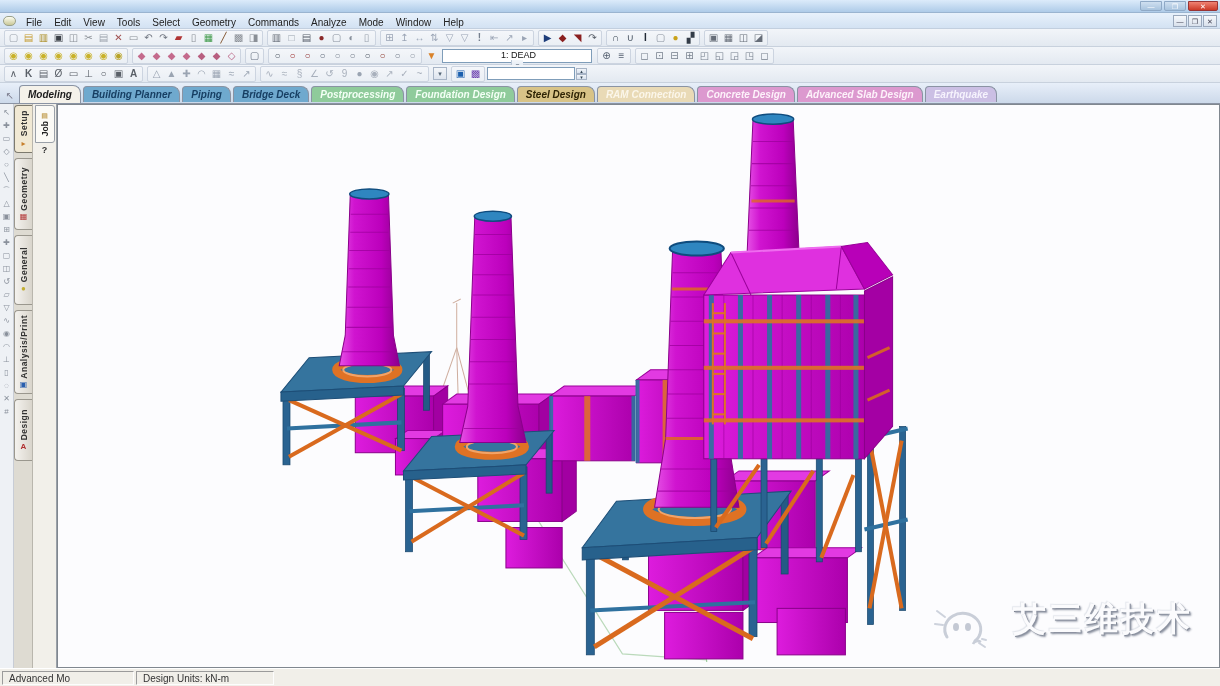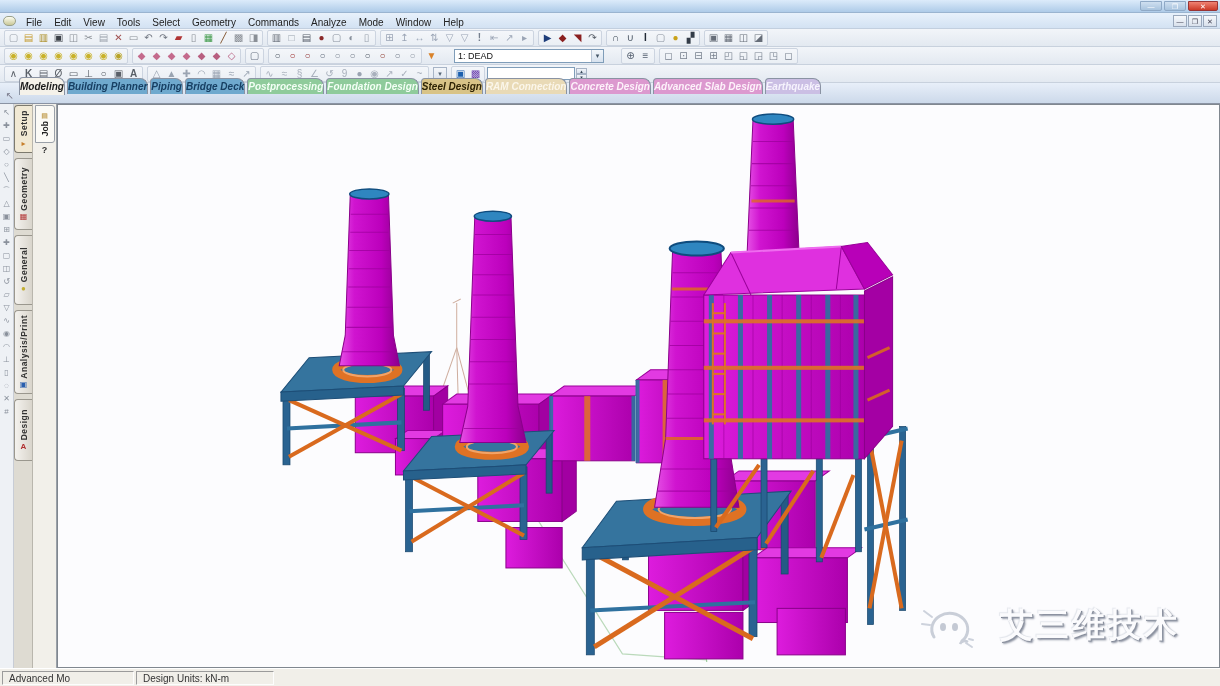--- a/index.html
+++ b/index.html
@@ -17,32 +17,32 @@
   .app-icon { width:13px; height:10px; border-radius:5px; background:linear-gradient(#fdfdf0,#c9c897); border:1px solid #9aa08a; margin-right:4px; }
   .menu-item { font-size:10px; color:#222; padding:1px 6px; cursor:default; }
   .menubar .spacer { flex:1; }
   .mdi-btn { width:14px; height:12px; font-size:7px; line-height:11px; text-align:center; color:#445; background:linear-gradient(#f6f8fb,#d9e1ec); border:1px solid #9aa8bc; margin-left:1px; }
 
   
   .tb { display:flex; align-items:center; background:linear-gradient(#f2f5f9,#e3e9f1); border-bottom:1px solid #c8d1dd; padding:0 2px; }
   .tb1,.tb2 { height:18px; } .tb3 { height:18px; }
   .grp { display:flex; align-items:center; border:1px solid #ccd4e0; border-radius:2px; background:rgba(255,255,255,0.25); margin:1px 2px; padding:0 1px; height:16px; }
   .ico { width:15px; height:14px; display:flex; align-items:center; justify-content:center; font-size:10px; line-height:14px; cursor:default; }
-  .combo { display:flex; align-items:center; width:150px; height:14px; background:#fff; border:1px solid #7f9db9; margin:0 15px; }
+  .combo { display:flex; align-items:center; width:150px; height:14px; background:#fff; border:1px solid #7f9db9; margin:0 3px;flex-direction:column; }
   .combo .val { flex:1; font-size:9px; padding-left:3px; color:#111; }
   .combo .arrow { width:12px; height:12px; background:linear-gradient(#f2f6fa,#d7e2ef); border-left:1px solid #b9c6d6; font-size:7px; text-align:center; line-height:12px; color:#456; }
   .mini-drop { width:14px; height:13px; background:linear-gradient(#f4f6f9,#dde4ee); border:1px solid #a7b4c6; font-size:7px; text-align:center; line-height:12px; color:#567; margin:0 2px; }
   .txt-input { width:88px; height:13px; border:1px solid #7f9db9; background:#fff; font-size:9px; padding:0 2px; }
   .spinner { display:flex; flex-direction:column; margin-left:1px; }
   .spin-btn { width:11px; height:6px; font-size:5px; line-height:5px; text-align:center; color:#345; background:linear-gradient(#f2f5f9,#d9e2ee); border:1px solid #a7b4c6; }
 
   
   .tabrow { height:21px; background:linear-gradient(#e8eff9,#ccd9ea); display:flex; align-items:flex-end; padding:0 2px; border-bottom:1px solid #8a93a3; }
   .row-pointer { font-size:10px; color:#778; width:16px; text-align:center; margin-bottom:2px; }
-  .wtab { display:inline-flex; align-items:center; height:16px; margin:8px 1px; padding:0 0; border:1px solid #8a93a3; border-bottom:none; border-radius:4px 8px 0 0; font:italic bold 10px "Liberation Sans","DejaVu Sans",sans-serif; white-space:nowrap; cursor:default; }
+  .wtab { display:inline-flex; align-items:center; height:16px; margin:0 1px; padding:0 8px; border:1px solid #8a93a3; border-bottom:none; border-radius:4px 8px 0 0; font:italic bold 10px "Liberation Sans","DejaVu Sans",sans-serif; white-space:nowrap; cursor:default; }
   .wtab.active { background:#f5f2ea; color:#1c1c1c; height:18px; }
   .wtab.blue { background:#6fa9ce; color:#173f63; }
   .wtab.green { background:#8fcb9b; color:#f3fff5; }
   .wtab.tan { background:#d8c387; color:#2f2405; }
   .wtab.paletan { background:#e9dab6; color:#fbf6ea; }
   .wtab.pink { background:#dc99cf; color:#fdf2fa; }
   .wtab.lav { background:#cbbfe4; color:#f6f3fd; }
 
   
   .main { flex:1; display:flex; background:#e6e3dc; min-height:0; }
@@ -55,21 +55,21 @@
   .ptab .pticon { font-size:8px; line-height:9px; }
   .ptab:nth-of-type(1){height:48px} .ptab:nth-of-type(2){height:72px} .ptab:nth-of-type(3){height:70px} .ptab:nth-of-type(4){height:84px} .ptab:nth-of-type(5){height:62px}
   .subtabs { width:24px; background:#f2f0ea; border-right:1px solid #9aa0a8; display:flex; flex-direction:column; align-items:center; padding-top:1px; }
   .subtab-job { width:20px; height:38px; border:1px solid #9aa0a8; background:#fbfaf6; border-radius:0 3px 3px 0; display:flex; flex-direction:column; align-items:center; justify-content:center; gap:1px; }
   .subtab-job .vlabel { writing-mode:vertical-rl; transform:rotate(180deg); font-size:8.5px; font-weight:bold; color:#222; }
   .subtab-job .jicon { font-size:7px; color:#b5892a; }
   .subtab-help { font-size:9px; font-weight:bold; color:#333; margin-top:2px; }
 
   .canvas { flex:1; position:relative; background:#fcfcfe; border:1px solid #80878f; margin:0; min-width:0; }
   .canvas svg.model { position:absolute; inset:0; width:100%; height:100%; }
-  .watermark { position:absolute; right:39px; bottom:14px; display:flex; align-items:center; gap:24px; pointer-events:none; }
+  .watermark { position:absolute; right:26px; bottom:14px; display:flex; gap:24px; pointer-events:none; }
   .wm-text { font-size:33px; font-weight:bold; letter-spacing:3px; color:#fbfbfd; text-shadow:2px 2px 2px #8f95a3, -1px -1px 1px #e3e6ec, 1px 1px 0 #767d8b; }
 
   
   .statusbar { height:18px; background:#f1efe9; border-top:1px solid #fff; display:flex; align-items:center; gap:2px; padding:1px 2px; }
   .pane { border:1px solid; border-color:#9b9b9b #fdfdfd #fdfdfd #9b9b9b; height:14px; font-size:10px; color:#333; padding:0 6px; line-height:13px; background:#f1efe9; white-space:nowrap; overflow:hidden; }
   .pane.grow { flex:1; }
   .pane.mode { width:132px; } .pane.units { width:138px; }
 </style>
 </head>
 <body>

